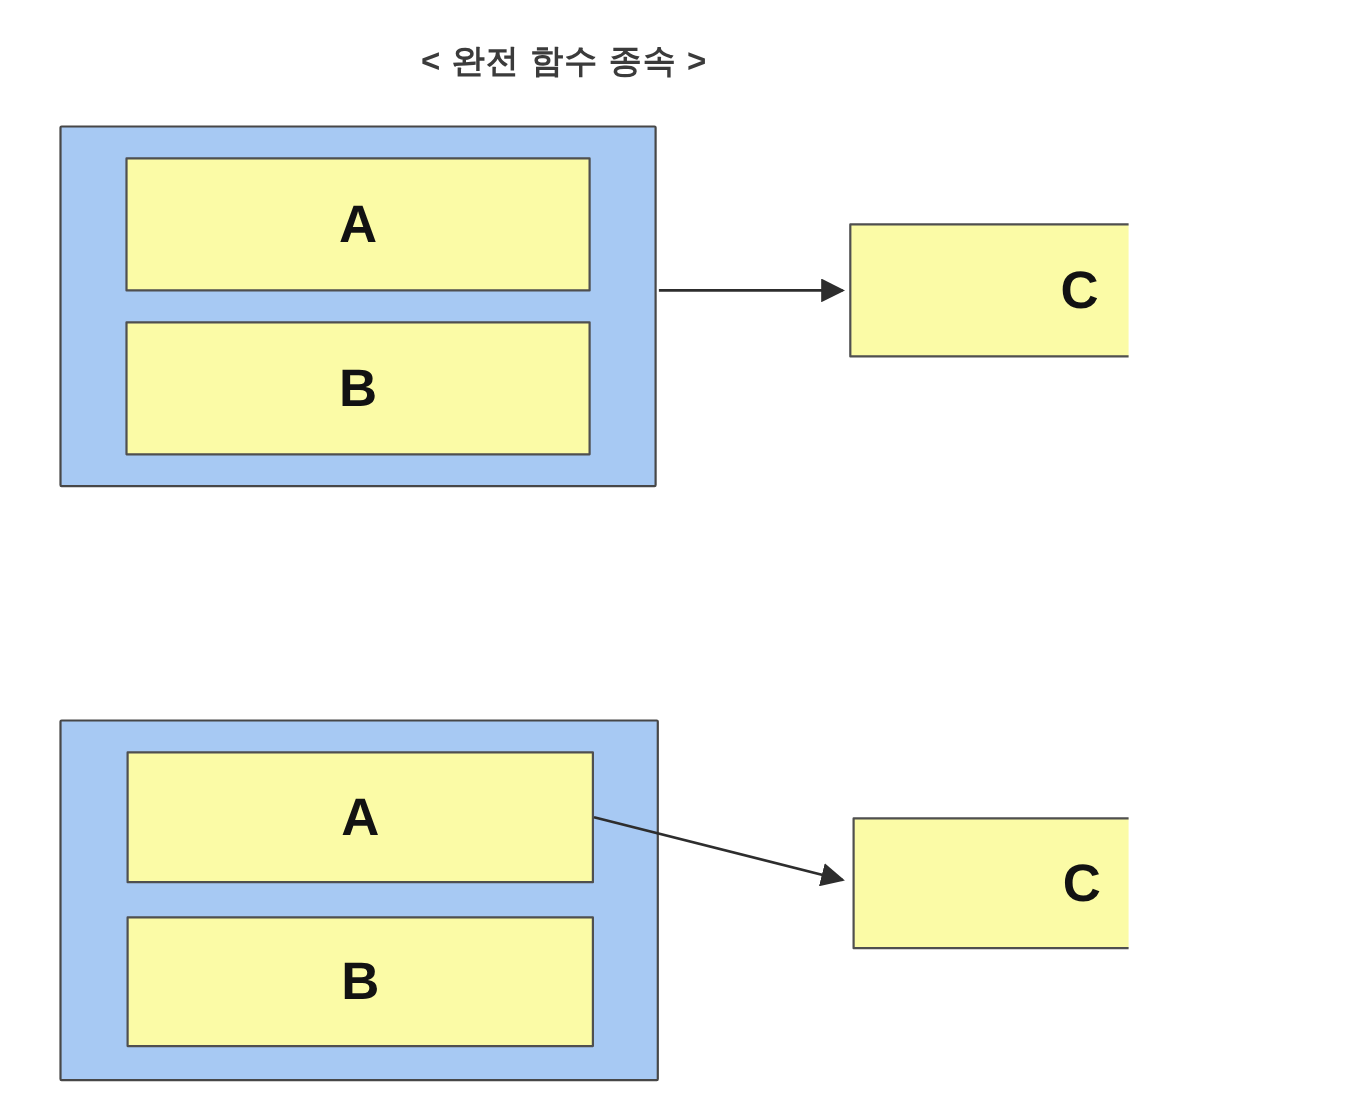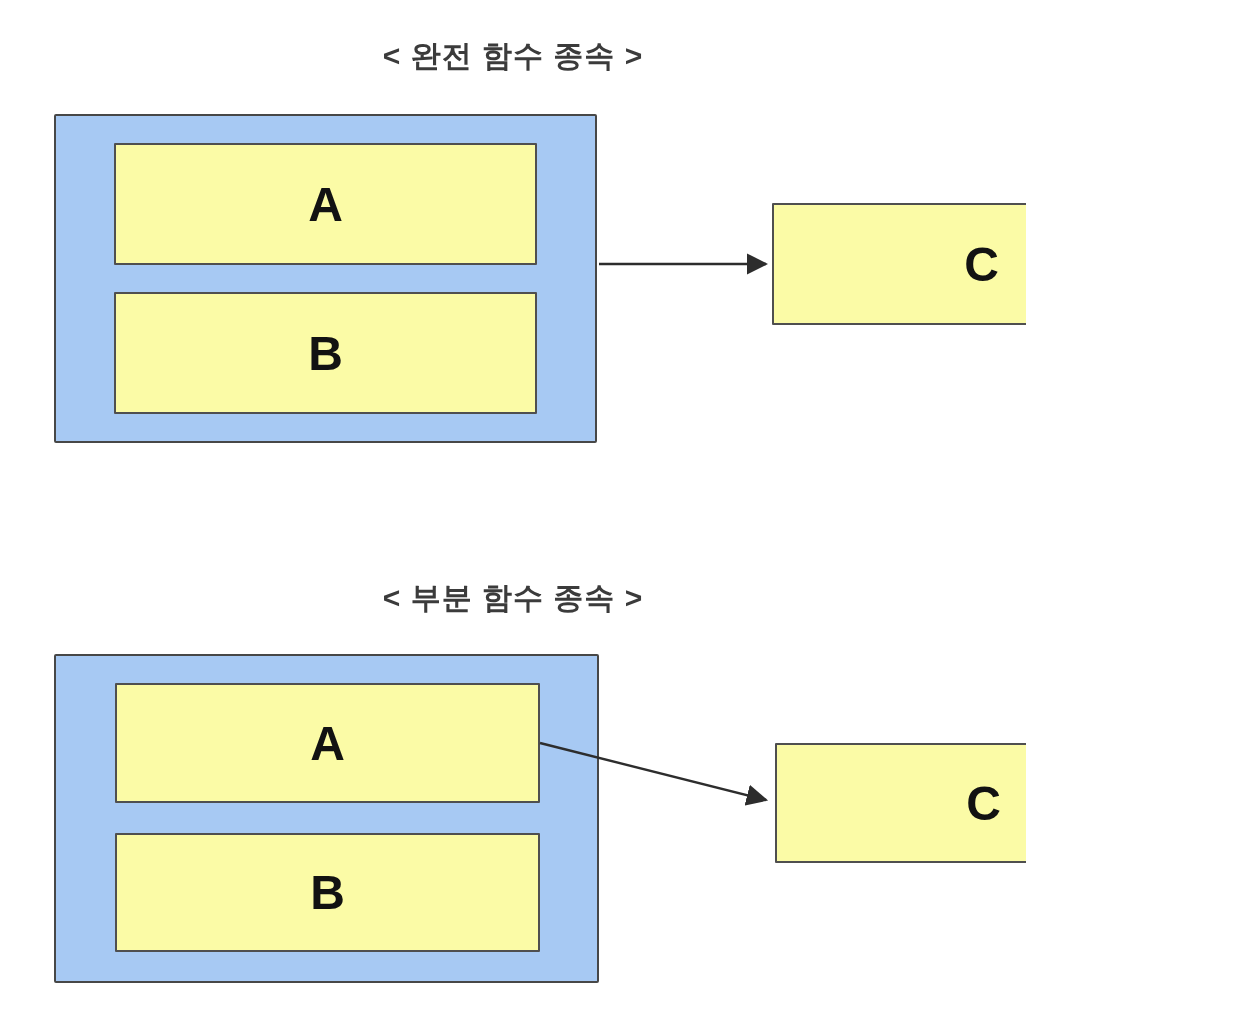--- a/index.html
+++ b/index.html
@@ -82,21 +82,20 @@
 
   <div class="diagram-title t1">&lt; 완전 함수 종속 &gt;</div>
 
   <div class="group g1">
     <div class="box a1">A</div>
     <div class="box b1">B</div>
   </div>
 
   <div class="box c1">C</div>
 
-  <div class="diagram-title t2">&lt; 부분 함수 종속 &gt;</div>
 
   <div class="group g2">
     <div class="box a2">A</div>
     <div class="box b2">B</div>
   </div>
 
   <div class="box c2">C</div>
 
   <svg class="arrows" viewBox="0 0 1238 1018" xmlns="http://www.w3.org/2000/svg">
     <defs>

